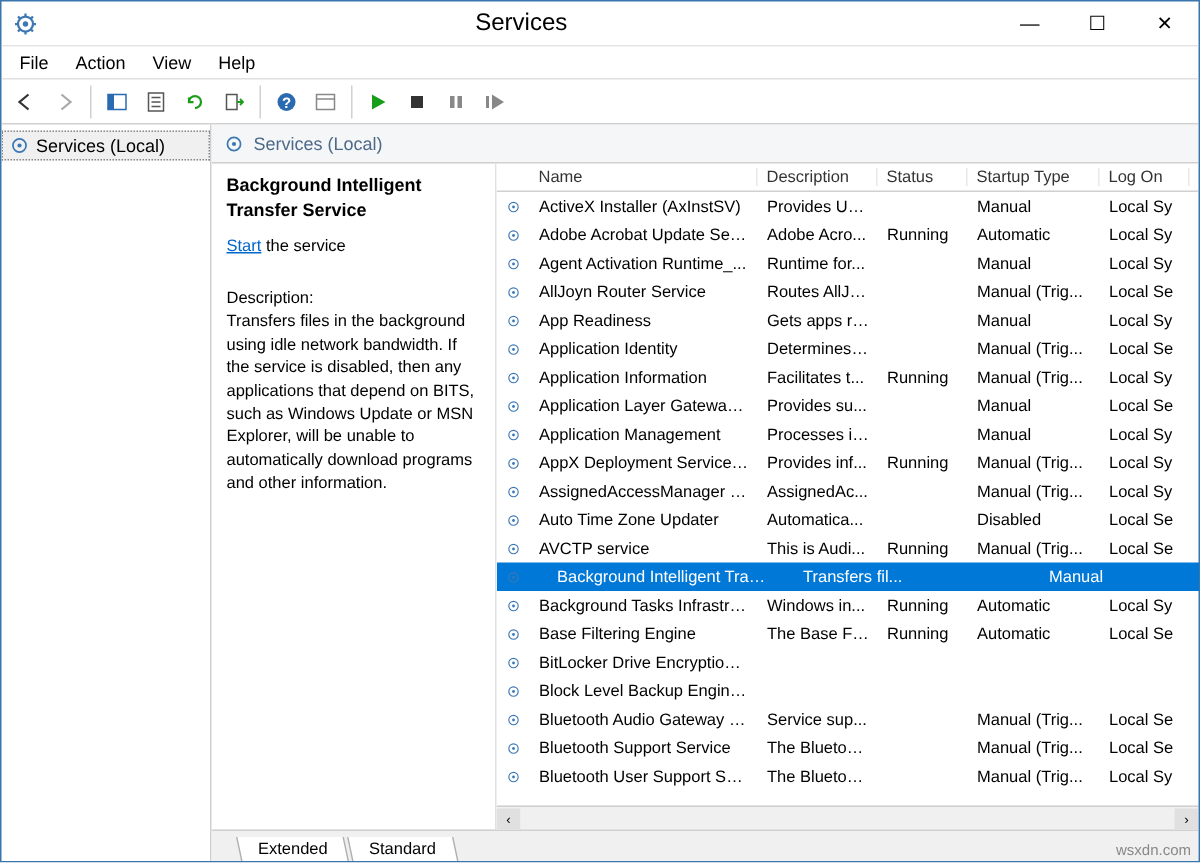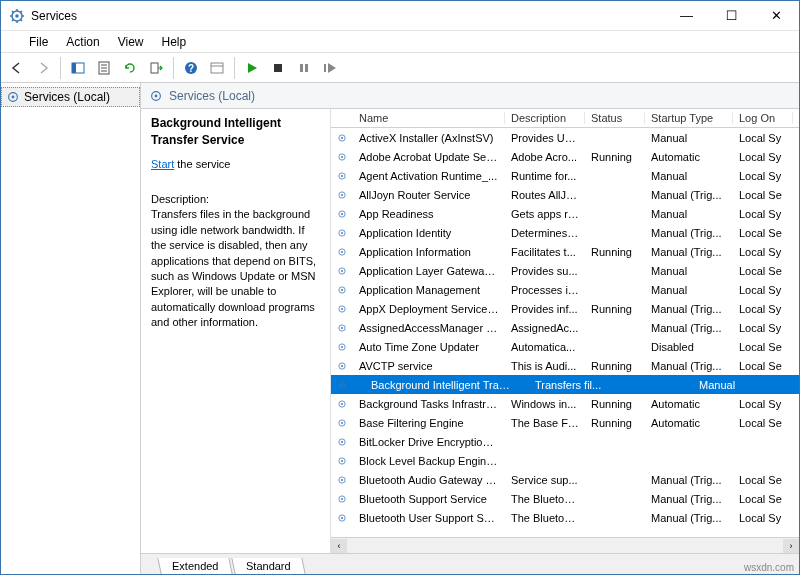--- a/index.html
+++ b/index.html
@@ -1,24 +1,24 @@
 <!DOCTYPE html>
 <html><head>
 <meta charset="utf-8">
 <style>
   * { box-sizing: border-box; }
   html, body { margin:0; padding:0; font-family: "Segoe UI", Arial, sans-serif; font-size:12px; color:#000; background:#fff; }
   .window { width:800px; height:575px; border:1px solid #3a74ad; display:flex; flex-direction:column; overflow:hidden; }
   
   .titlebar { height:30px; display:flex; align-items:center; border-bottom:1px solid #e5e5e5; }
   .titlebar .icon { width:16px; height:16px; margin:0 6px 0 8px; display:inline-block; }
-  .titlebar .title { flex:1; font-size:12px; }
+  .titlebar .title { flex:1; font-size:16px;text-align:center; }
   .titlebar .btn { width:45px; height:29px; display:flex; align-items:center; justify-content:center; font-family:Arial; font-size:13px; color:#000; }
   
-  .menubar { height:22px; display:flex; align-items:center; border-bottom:1px solid #e0e0e0; padding-left:20px; gap:2px; }
+  .menubar { height:22px; display:flex; align-items:center; border-bottom:1px solid #e0e0e0; padding-left:4px; gap:2px; }
   .menubar span { padding:3px 8px; }
   
   .toolbar { height:30px; display:flex; align-items:center; border-bottom:1px solid #d0d0d0; padding:0 4px; gap:2px; }
   .toolbtn { width:24px; height:24px; display:flex; align-items:center; justify-content:center; border:1px solid transparent; }
   .toolsep { width:1px; height:22px; background:#d0d0d0; margin:0 3px; }
   
   .body { flex:1; display:flex; overflow:hidden; }
   .leftpane { width:140px; border-right:1px solid #d0d0d0; padding:4px 0; }
   .leftpane .node { display:flex; align-items:center; gap:4px; padding:2px 4px; }
   .leftpane .node.selected { background:#f0f0f0; border:1px dotted #888; }

